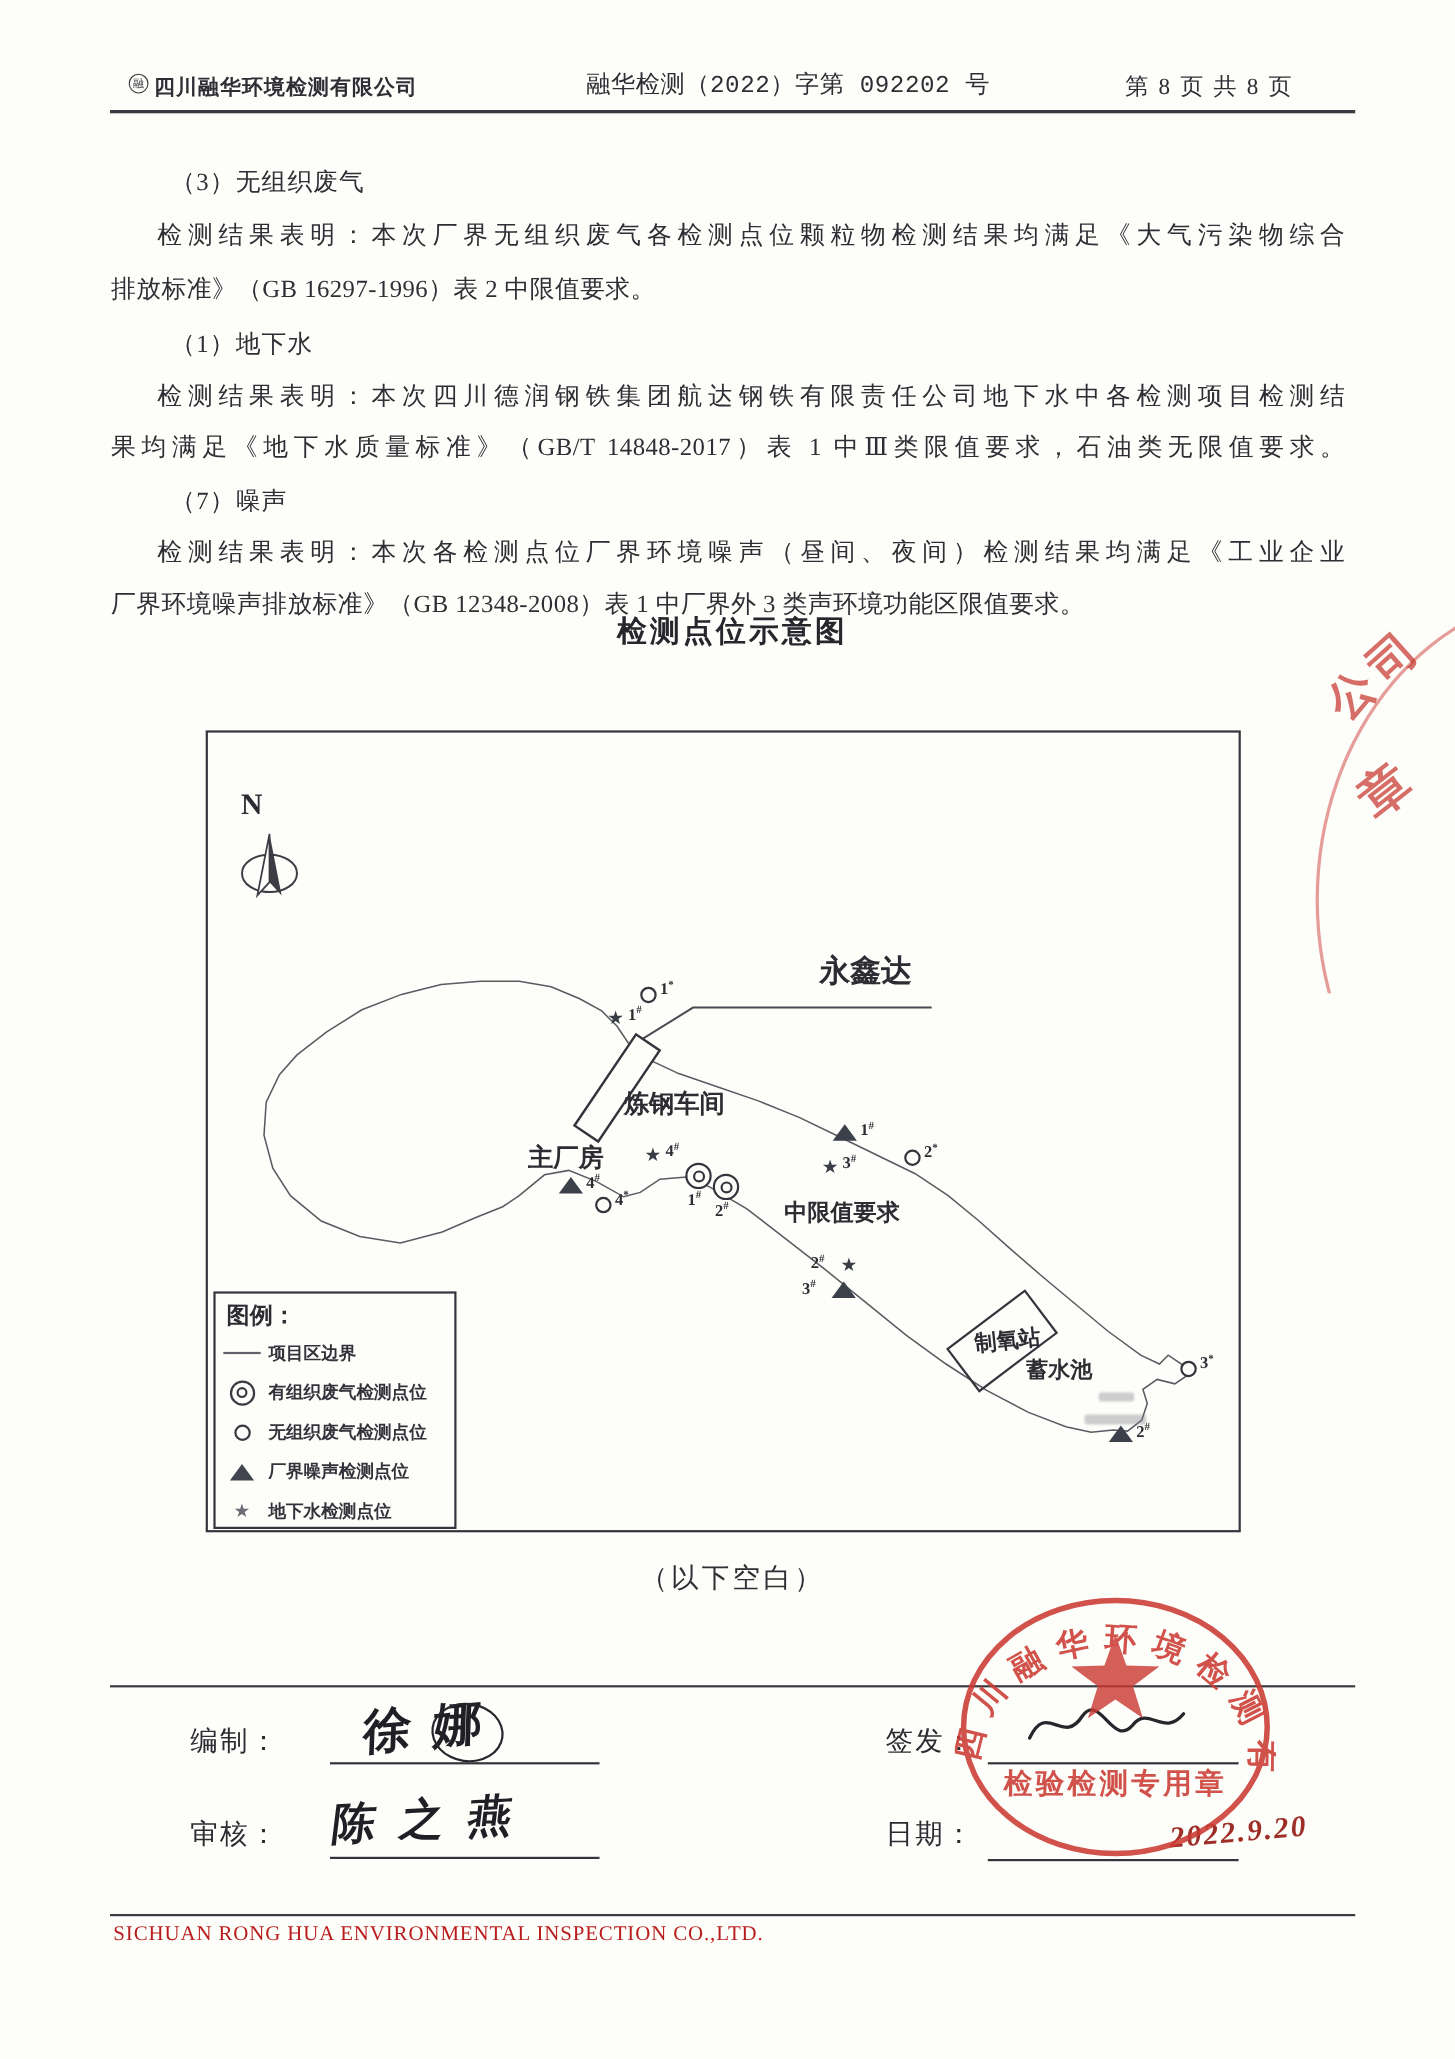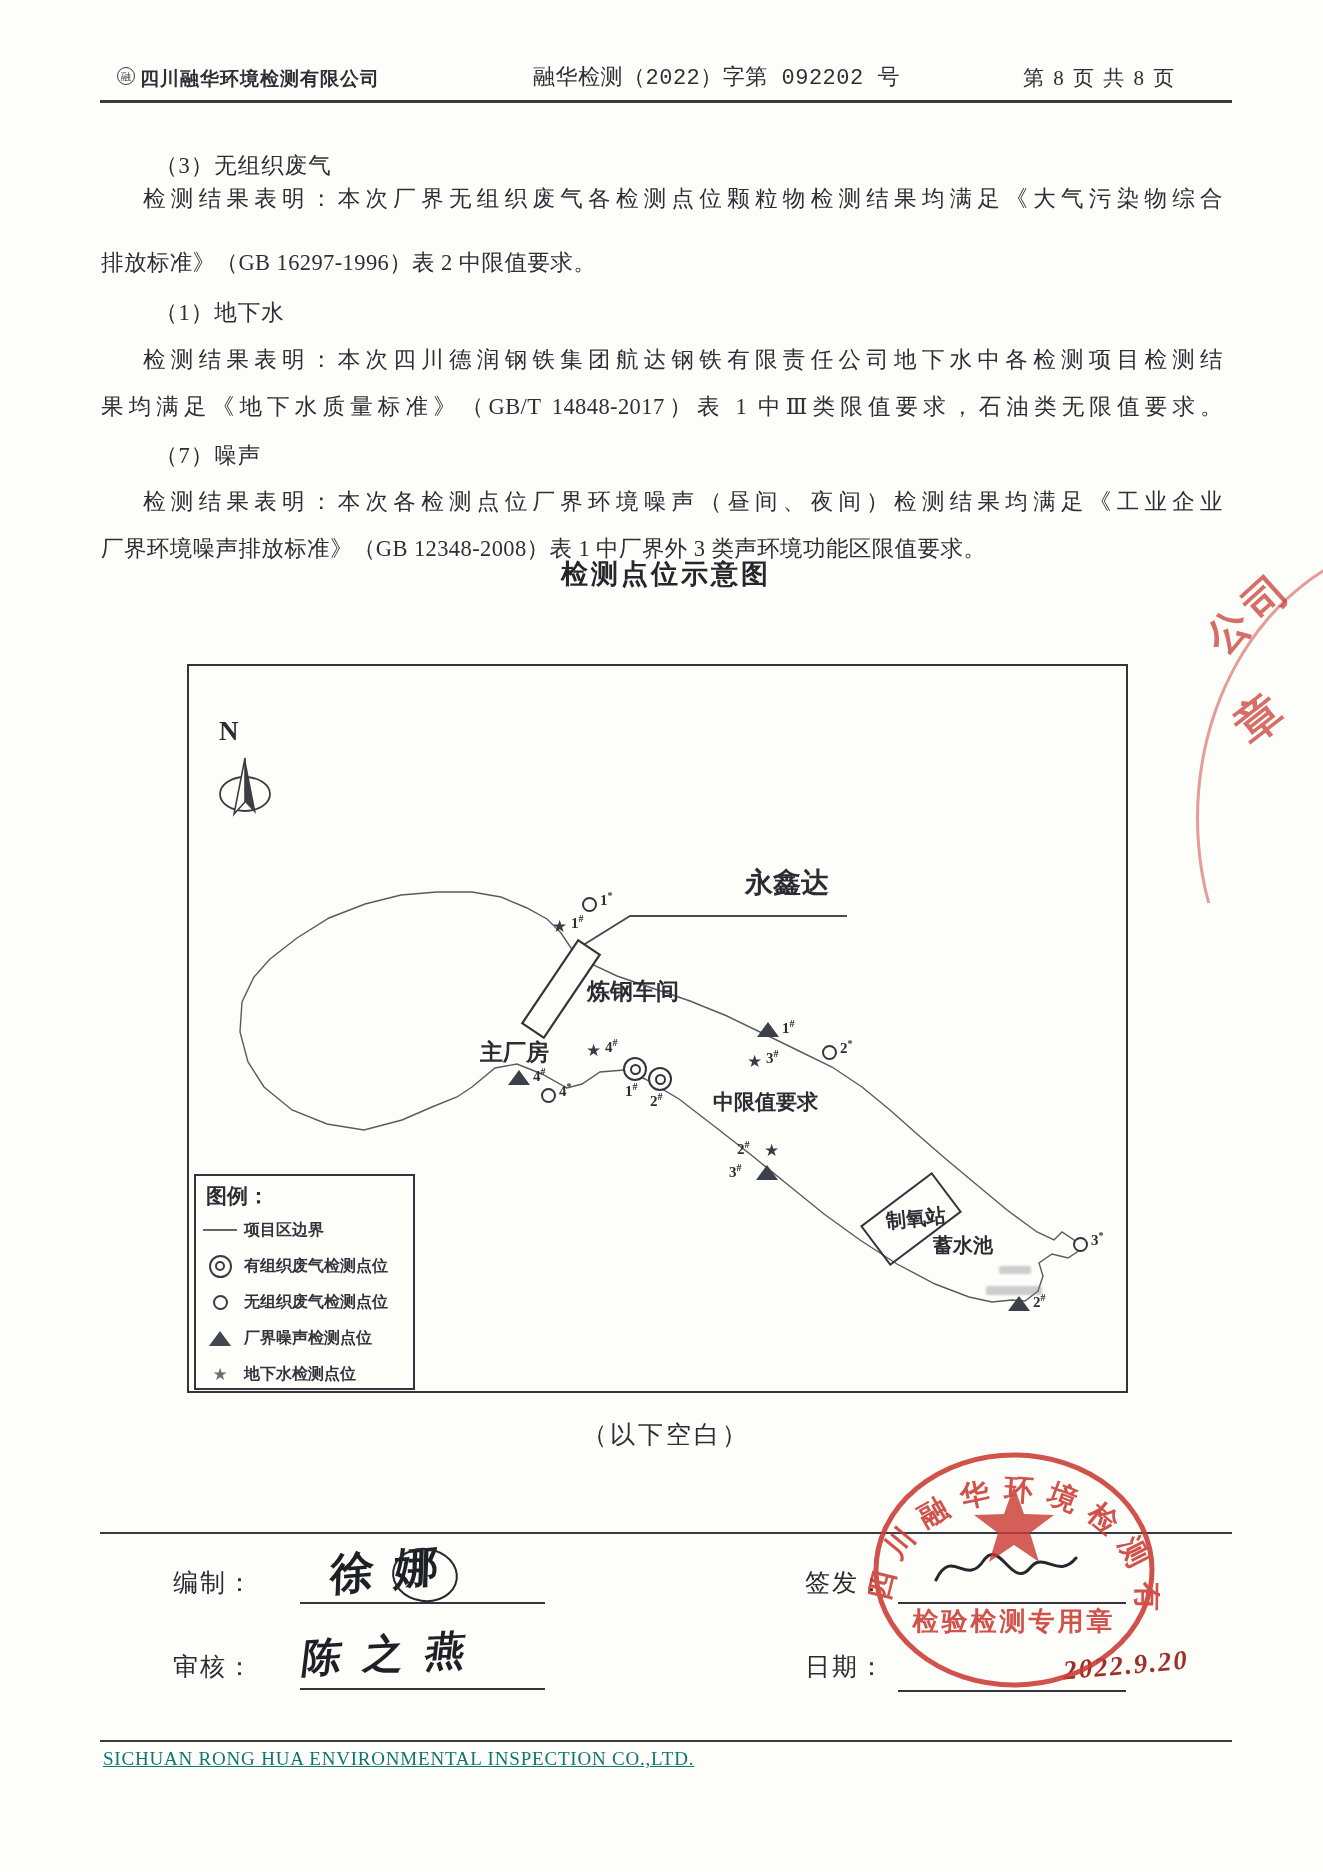--- a/index.html
+++ b/index.html
@@ -73,33 +73,33 @@
   .date-scribble{left:1063px;top:1650px;font:bold italic 27px "Liberation Serif",serif;color:#9e2f28;
                  transform:rotate(-5deg);letter-spacing:2px;}
   .edge-stamp{left:1186px;top:558px;width:137px;height:345px;overflow:hidden;}
   .edge-ellipse{position:absolute;left:10px;top:-20px;width:470px;height:560px;border:3.4px solid rgba(205,62,58,.5);
                 border-radius:50%;box-sizing:border-box;}
   .edge-char{position:absolute;font-weight:bold;color:rgba(198,52,46,.72);
              font-family:"Liberation Serif",serif;}
 
   
   .footer-rule{left:100px;top:1740px;width:1132px;height:2.2px;}
-  .footer-text{left:103px;top:1748px;font-size:19px;letter-spacing:.8px;color:#0f766e;text-decoration:underline;}
+  .footer-text{left:103px;top:1748px;font-size:19px;letter-spacing:.8px;color:#b91c1c;}
 </style>
 </head>
 <body>
 
 <div class="abs hdr-logo">融</div>
 <div class="abs hdr-company nowrap">四川融华环境检测有限公司</div>
 <div class="abs hdr-doc nowrap">融华检测（2022）字第 092202 号</div>
 <div class="abs hdr-page nowrap">第 8 页 共 8 页</div>
 <div class="abs rule hdr-rule"></div>
 
 <div class="abs sec-h nowrap" style="top:150px">（3）无组织废气</div>
-<div class="abs body-line jline" style="top:183px">检测结果表明：本次厂界无组织废气各检测点位颗粒物检测结果均满足《大气污染物综合</div>
+<div class="abs body-line jline" style="top:198px">检测结果表明：本次厂界无组织废气各检测点位颗粒物检测结果均满足《大气污染物综合</div>
 <div class="abs body-line pline nowrap" style="top:247px">排放标准》（GB 16297-1996）表 2 中限值要求。</div>
 
 <div class="abs sec-h nowrap" style="top:297px">（1）地下水</div>
 <div class="abs body-line jline" style="top:344px">检测结果表明：本次四川德润钢铁集团航达钢铁有限责任公司地下水中各检测项目检测结</div>
 <div class="abs body-line jline2" style="top:391px">果均满足《地下水质量标准》（GB/T 14848-2017）表 1 中Ⅲ类限值要求，石油类无限值要求。</div>
 
 <div class="abs sec-h nowrap" style="top:440px">（7）噪声</div>
 <div class="abs body-line jline" style="top:486px">检测结果表明：本次各检测点位厂界环境噪声（昼间、夜间）检测结果均满足《工业企业</div>
 <div class="abs body-line pline nowrap" style="top:533px">厂界环境噪声排放标准》（GB 12348-2008）表 1 中厂界外 3 类声环境功能区限值要求。</div>
 
@@ -123,21 +123,21 @@
 
     <g transform="translate(28,90)">
       <ellipse cx="28" cy="38" rx="25" ry="17" fill="none" stroke="#3c3c44" stroke-width="1.8"></ellipse>
       <polygon points="28,2 39,58 28,46" fill="#3c3c44"></polygon>
       <polygon points="28,2 17,58 28,46" fill="#fdfdfa" stroke="#3c3c44" stroke-width="1.6"></polygon>
     </g>
   </svg>
   <div class="abs north-n">N</div>
   <div>
       <div class="site-label" style="left: 556px; top: 198px; font-size: 28px;">永鑫达</div>
-      <div class="site-label" style="left: 378px; top: 310px; font-size: 23px; margin-left: 20px;">炼钢车间</div>
+      <div class="site-label" style="left: 378px; top: 322px; font-size: 23px;">炼钢车间</div>
       <div class="site-label" style="left: 291px; top: 371px; font-size: 23px;">主厂房</div>
       <div class="site-label" style="left: 524px; top: 422px; font-size: 21px;">中限值要求</div>
       <div class="site-label" style="left: 697px; top: 539px; font-size: 20px; transform: rotate(-6deg);">制氧站</div>
       <div class="site-label" style="left: 744px; top: 566px; font-size: 20px;">蓄水池</div>
       <div class="sym sym-circle" style="left: 393px; top: 231px;"></div>
       <div class="m-label" style="left: 411px; top: 224px;">1<sup>*</sup></div>
       <div class="sym sym-star" style="left: 363px; top: 252px;">★</div>
       <div class="m-label" style="left: 382px; top: 247px;">1<sup>#</sup></div>
       <div class="sym sym-double-circle" style="left: 434px; top: 391px;">
         <i></i>

